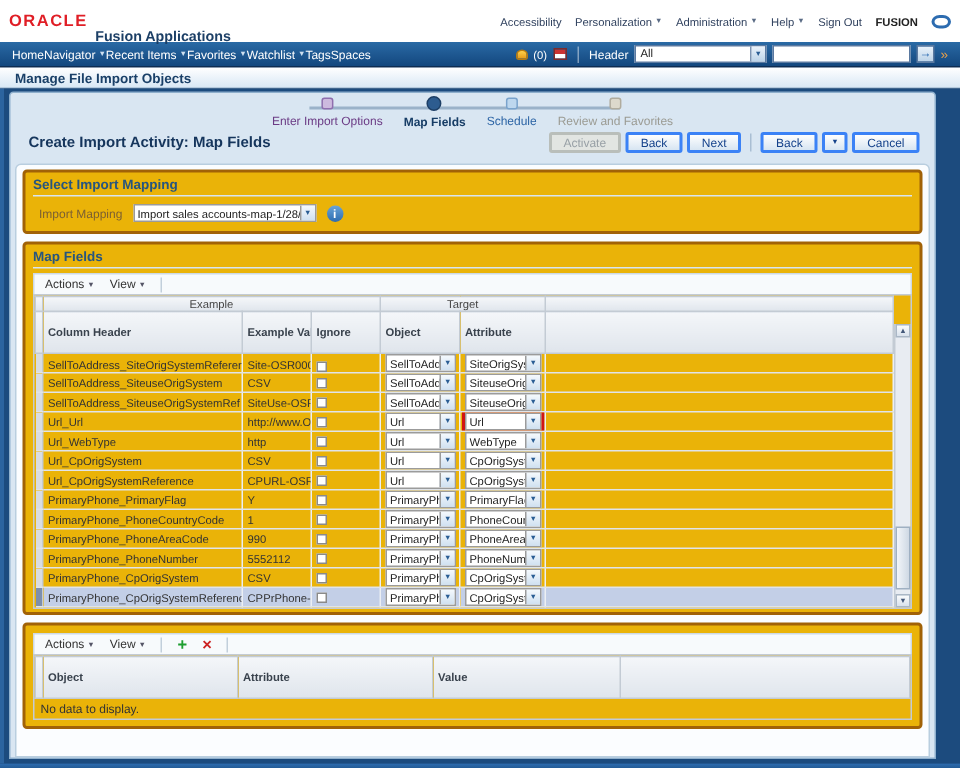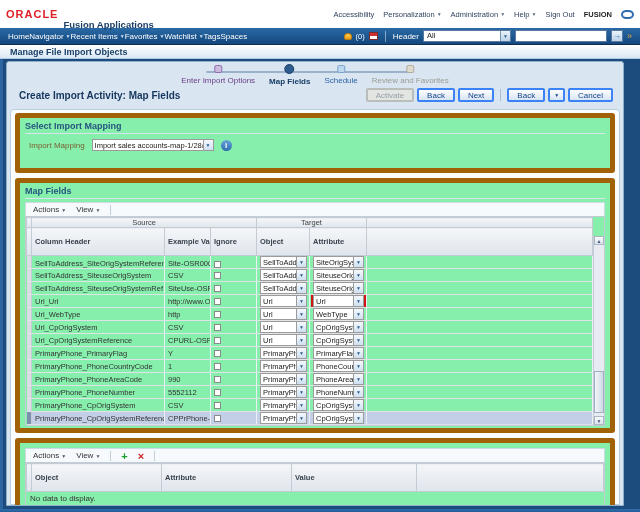--- a/index.html
+++ b/index.html
@@ -85,22 +85,22 @@
     border:2px solid #3b82f6; border-radius:2px; padding:1px 8px; height:14px;
     cursor:pointer; white-space:nowrap; }
   .btn.disabled { background:#e2e5e2; color:#98a0a6; border-color:#b9beba; cursor:default; }
   .btn.dd-arrow { padding:1px 4px; font-size:5px; display:flex; align-items:center; }
   .btn-sep { width:1px; height:12px; background:#a9bed3; margin:0 3px; }
 
   
   .card { position:absolute; top:47px; left:3px; right:3px; bottom:0;
     background:#fbfdff; border:1px solid #b9cedf; border-radius:4px 4px 0 0;
     padding:3px 4px; }
-  .panel { background:#86efac; border:5px solid #a16207; border-radius:3px;
-    margin-bottom:5px; padding:2px 5px 15px; }
+  .panel { background:#eab308; border:2px solid #a16207; border-radius:3px;
+    margin-bottom:5px; padding:2px 5px 4px; }
   .panel-title { font-size:9px; font-weight:bold; color:#26557f;
     border-bottom:1px solid #d8e5f0; padding:1px 0 2px; }
 
   
   .sim-row { display:flex; align-items:center; gap:7px; padding:5px 2px 2px 4px; }
   .field-label { font-size:8px; color:#7c6032; }
   .ddl { display:inline-flex; align-items:center; height:12px; background:#fff;
     border:1px solid #9b9b9b; font-size:7.5px; color:#222; padding-left:2px;
     overflow:hidden; white-space:nowrap; cursor:pointer; }
   .ddl .dd-btn { margin-left:auto; flex:0 0 10px; width:10px; height:100%;
@@ -337,21 +337,21 @@
                 <col style="width:133px">
                 <col style="width:46px">
             <col style="width:46px">
                 <col style="width:53px">
                 <col style="width:57px">
                 <col>
           </colgroup>
           <thead>
             <tr>
               <th class="group"></th>
-              <th class="group" colspan="3">Source</th>
+              <th class="group" colspan="3">Example</th>
               <th class="group" colspan="2">Target</th>
               <th class="group"></th>
             </tr>
             <tr>
               <th></th>
               <th>Column Header</th>
               <th>Example Value</th>
               <th>Ignore</th>
               <th>Object</th>
               <th>Attribute</th>

